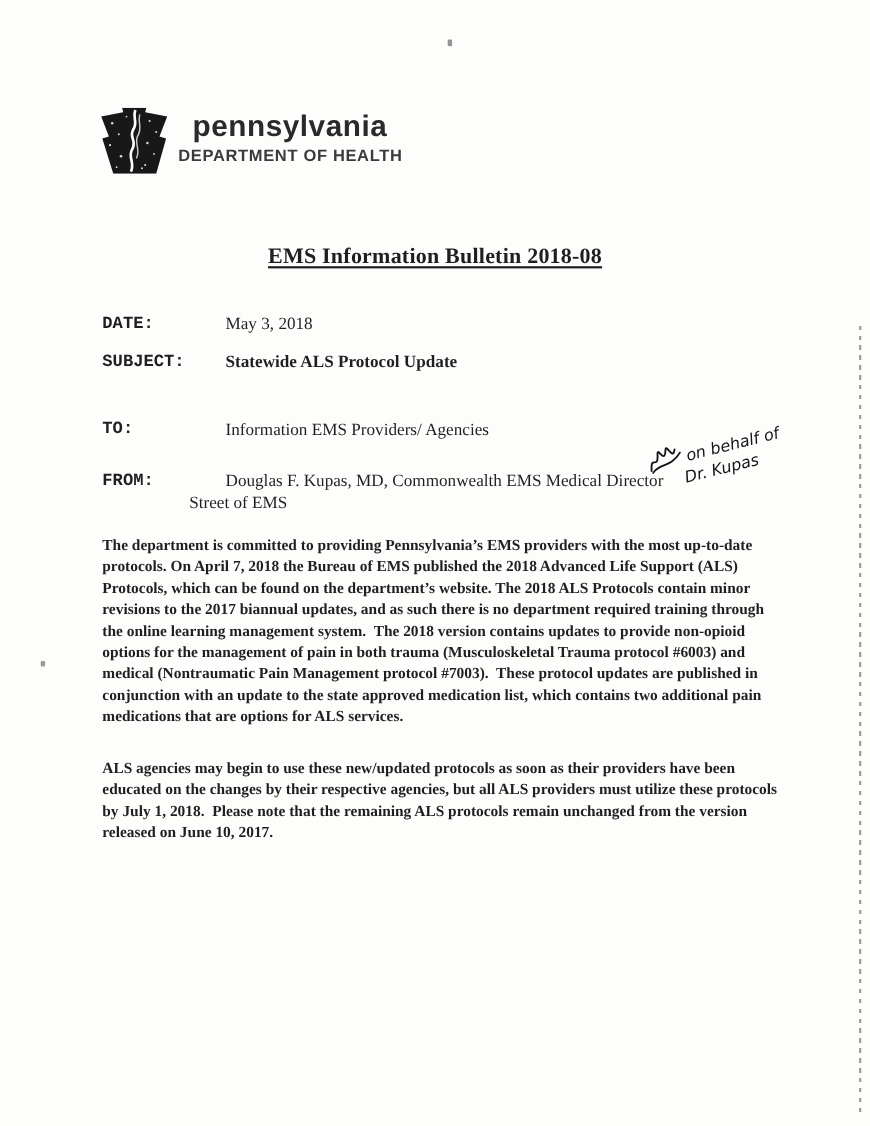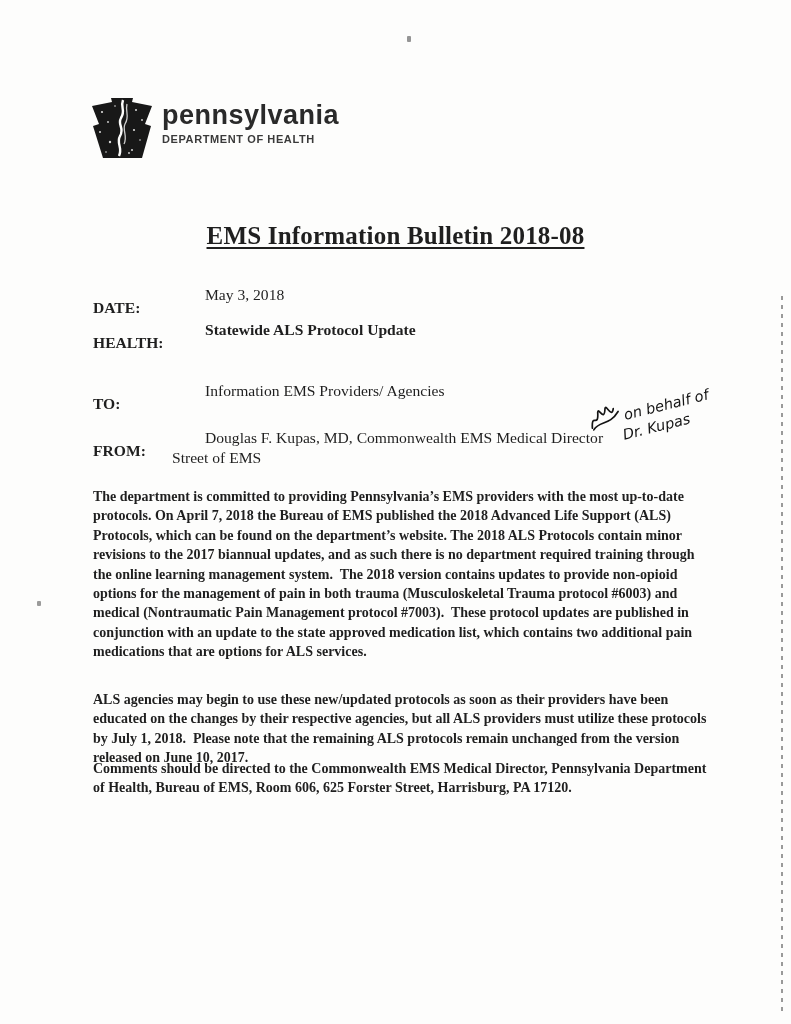--- a/index.html
+++ b/index.html
@@ -27,47 +27,48 @@
     gap: 8px;
   }
   .keystone { width: 64px; height: 60px; flex: 0 0 auto; }
   .logo-text { padding-top: 4px; font-family: "Liberation Sans", sans-serif; }
   .brand {
     font-size: 27px;
     font-weight: bold;
     letter-spacing: 0.5px;
     color: #2a2a2a;
     line-height: 1;
+    margin-left: 13px;
   }
   .dept {
     margin-top: 4px;
-    font-size: 11px;
+    font-size: 15px;
     font-weight: bold;
     letter-spacing: 0.6px;
     color: #3a3a3a;
   }
 
   
   .title {
     position: absolute;
     top: 222px;
     left: 0;
     width: 100%;
     text-align: center;
-    font-size: 25px;
+    font-size: 20px;
     font-weight: bold;
     text-decoration: underline;
     text-decoration-thickness: 2px;
     text-underline-offset: 3px;
     letter-spacing: 0.2px;
   }
 
   
   .field { position: absolute; left: 93px; font-size: 15.6px; line-height: 19.5px; }
-  .field .label { position: absolute; left: 0; top: 13px; font-weight: bold; white-space: nowrap; }
+  .field .label { position: absolute; left: 0; top: 0; font-weight: bold; white-space: nowrap; font-family: Liberation Mono, monospace; }
   .field .value { position: absolute; left: 79px; top: 0; white-space: nowrap; margin-left: 33px; }
   .field .value2 { position: absolute; left: 79px; top: 19.5px; white-space: nowrap; }
   .bold-value .value { font-weight: bold; }
   #field-date    { top: 285px; }
   #field-subject { top: 320px; }
   #field-to      { top: 381px; }
   #field-from    { top: 428px; }
 
   
   .handwriting {
@@ -153,21 +154,21 @@
   </div>
 
   <div class="title">EMS Information Bulletin 2018-08</div>
 
   <div class="field" id="field-date">
     <span class="label">DATE:</span>
     <span class="value">May 3, 2018</span>
   </div>
 
   <div class="field bold-value" id="field-subject">
-    <span class="label">HEALTH:</span>
+    <span class="label">SUBJECT:</span>
     <span class="value">Statewide ALS Protocol Update</span>
   </div>
 
   <div class="field" id="field-to">
     <span class="label">TO:</span>
     <span class="value">Information EMS Providers/ Agencies</span>
   </div>
 
   <div class="field" id="field-from">
     <span class="label">FROM:</span>
@@ -182,19 +183,18 @@
       </svg>
       <span>on behalf of</span>
     </div>
     <div class="hw-row2">
       <span>Dr. Kupas</span>
     </div>
   </div>
 
   <div class="para" id="para-1">The department is committed to providing Pennsylvania’s EMS providers with the most up-to-date protocols. On April 7, 2018 the Bureau of EMS published the 2018 Advanced Life Support (ALS) Protocols, which can be found on the department’s website. The 2018 ALS Protocols contain minor revisions to the 2017 biannual updates, and as such there is no department required training through the online learning management system.  The 2018 version contains updates to provide non-opioid options for the management of pain in both trauma (Musculoskeletal Trauma protocol #6003) and medical (Nontraumatic Pain Management protocol #7003).  These protocol updates are published in conjunction with an update to the state approved medication list, which contains two additional pain medications that are options for ALS services.</div>
   <div class="para" id="para-2">ALS agencies may begin to use these new/updated protocols as soon as their providers have been educated on the changes by their respective agencies, but all ALS providers must utilize these protocols by July 1, 2018.  Please note that the remaining ALS protocols remain unchanged from the version released on June 10, 2017.</div>
-  <div class="para" id="para-3">Comments should be directed to the Commonwealth EMS Medical Director, Pennsylvania Department of Health, Bureau of EMS, Room 606, 625 Forster Street, Harrisburg, PA 17120.</div>
 
   <div class="scan-line-right"></div>
   <div class="speck" id="speck-top"></div>
   <div class="speck" id="speck-left"></div>
 
 </div>
 
 </body></html>

